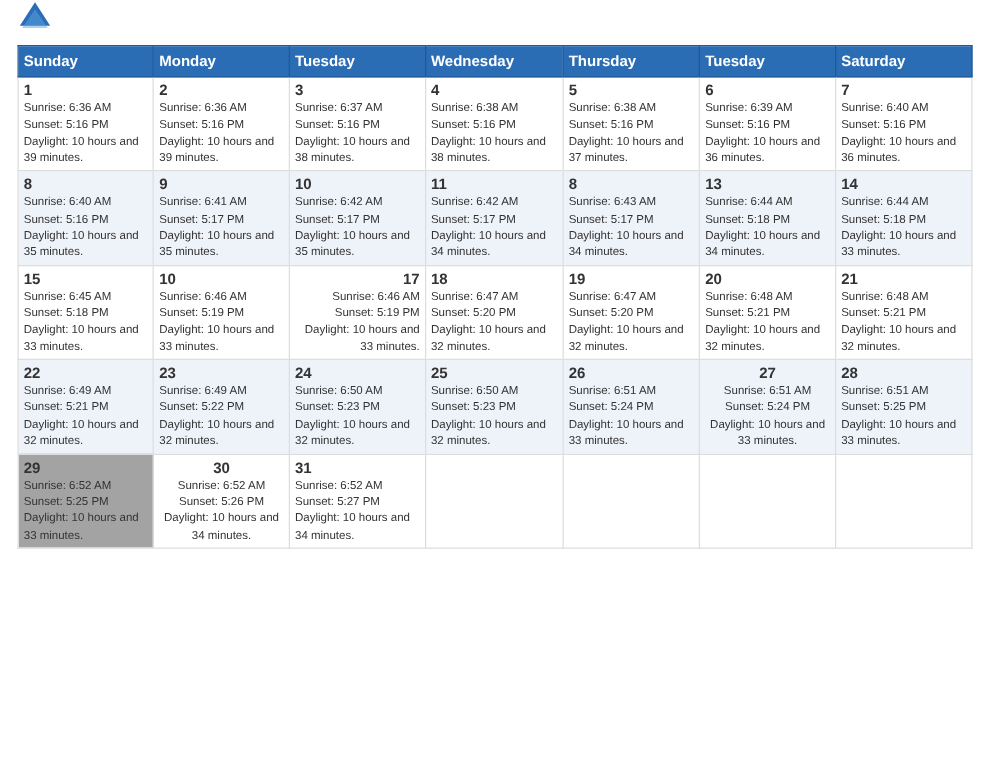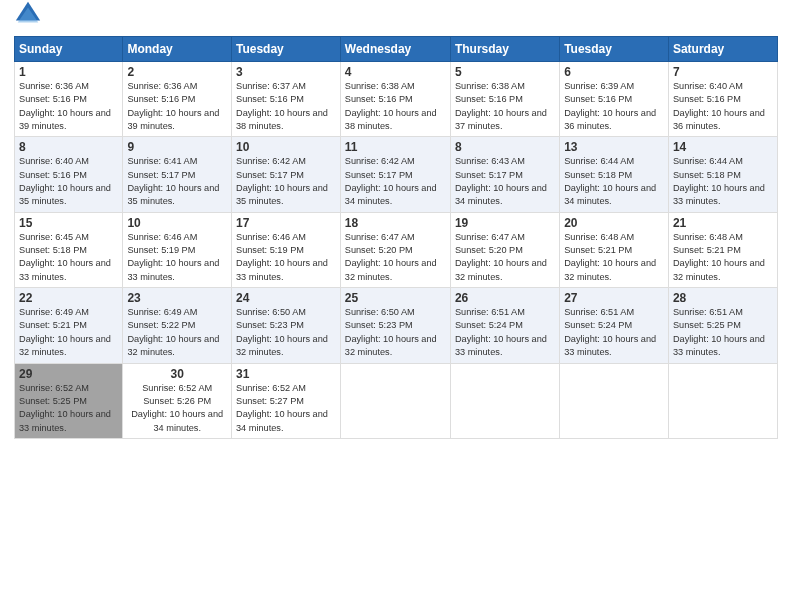--- a/index.html
+++ b/index.html
@@ -196,21 +196,21 @@
         </tr>
         <tr>
           <td style="background: rgb(255, 255, 255);">
             <span class="day-num">15</span>
 <div class="day-info">Sunrise: 6:45 AM<br>Sunset: 5:18 PM<br>Daylight: 10 hours and 33 minutes.</div>
           </td>
           <td style="background: rgb(255, 255, 255);">
             <span class="day-num">10</span>
 <div class="day-info">Sunrise: 6:46 AM<br>Sunset: 5:19 PM<br>Daylight: 10 hours and 33 minutes.</div>
           </td>
-          <td style="background: rgb(255, 255, 255);">
+          <td style="background: rgb(255, 255, 255); text-align: right;">
             <span class="day-num">17</span>
 <div class="day-info">Sunrise: 6:46 AM<br>Sunset: 5:19 PM<br>Daylight: 10 hours and 33 minutes.</div>
           </td>
           <td style="background: rgb(255, 255, 255);">
             <span class="day-num">18</span>
 <div class="day-info">Sunrise: 6:47 AM<br>Sunset: 5:20 PM<br>Daylight: 10 hours and 32 minutes.</div>
           </td>
           <td style="background: rgb(255, 255, 255);">
             <span class="day-num">19</span>
 <div class="day-info">Sunrise: 6:47 AM<br>Sunset: 5:20 PM<br>Daylight: 10 hours and 32 minutes.</div>
@@ -238,21 +238,21 @@
 <div class="day-info">Sunrise: 6:50 AM<br>Sunset: 5:23 PM<br>Daylight: 10 hours and 32 minutes.</div>
           </td>
           <td style="background: rgb(238, 242, 249);">
             <span class="day-num">25</span>
 <div class="day-info">Sunrise: 6:50 AM<br>Sunset: 5:23 PM<br>Daylight: 10 hours and 32 minutes.</div>
           </td>
           <td style="background: rgb(238, 242, 249);">
             <span class="day-num">26</span>
 <div class="day-info">Sunrise: 6:51 AM<br>Sunset: 5:24 PM<br>Daylight: 10 hours and 33 minutes.</div>
           </td>
-          <td style="background: rgb(238, 242, 249);">
+          <td style="background: rgb(238, 242, 249); text-align: center;">
             <span class="day-num">27</span>
 <div class="day-info">Sunrise: 6:51 AM<br>Sunset: 5:24 PM<br>Daylight: 10 hours and 33 minutes.</div>
           </td>
           <td style="background: rgb(238, 242, 249);">
             <span class="day-num">28</span>
 <div class="day-info">Sunrise: 6:51 AM<br>Sunset: 5:25 PM<br>Daylight: 10 hours and 33 minutes.</div>
           </td>
         </tr>
         <tr>
           <td style="background: #a3a3a3;">

